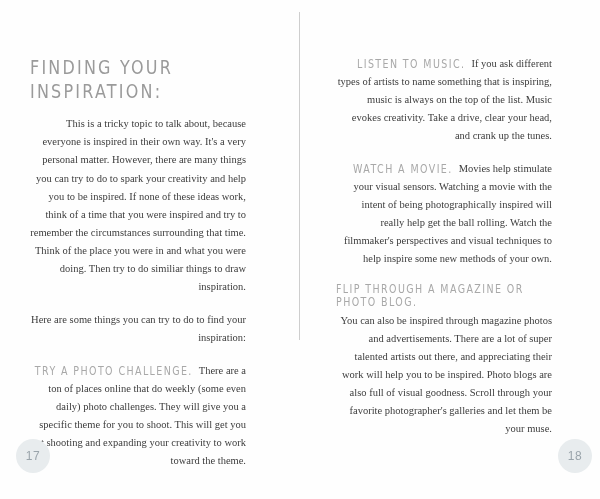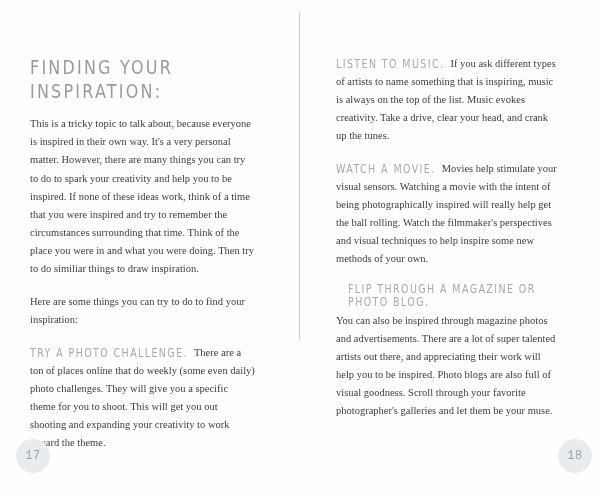--- a/index.html
+++ b/index.html
@@ -50,53 +50,53 @@
     color: #9a9a9a;
     margin: 0 0 22px 0;
     line-height: 1.2;
     text-transform: uppercase;
     transform: scale(1, 1.25);
     transform-origin: left top;
   }
   p.body-text {
     font-size: 10.5px;
     line-height: 1.72;
-    margin: 0 9px 15px 0;
+    margin: 0 18px 15px 0;
     color: #3c3c3c;
-    text-align: left;
+    text-align: right;
   }
   p.body-text:last-child {
     margin-bottom: 0;
   }
   .subhead {
     font-family: "DejaVu Sans", sans-serif;
     font-size: 9.5px;
     letter-spacing: 1.4px;
     color: #a8a8a8;
     text-transform: uppercase;
     transform: scale(1, 1.2);
     display: inline-block;
     transform-origin: left center;
     margin-right: 6px;
   }
   .section {
     margin-bottom: 15px;
   }
   .section-head-block {
-    margin: 0 0 4px 12px;
+    margin: 0 0 4px 0;
   }
   .page-number {
     position: absolute;
     bottom: 26px;
     width: 34px;
     height: 34px;
     border-radius: 50%;
     background: #e8ecee;
     color: #9aa4ab;
-    font-family: Liberation Mono, monospace;
+    font-family: Liberation Sans, sans-serif;
     font-size: 12px;
     display: flex;
     align-items: center;
     justify-content: center;
     letter-spacing: 0.5px;
   }
   .page-number.left {
     left: 16px;
   }
   .page-number.right {

